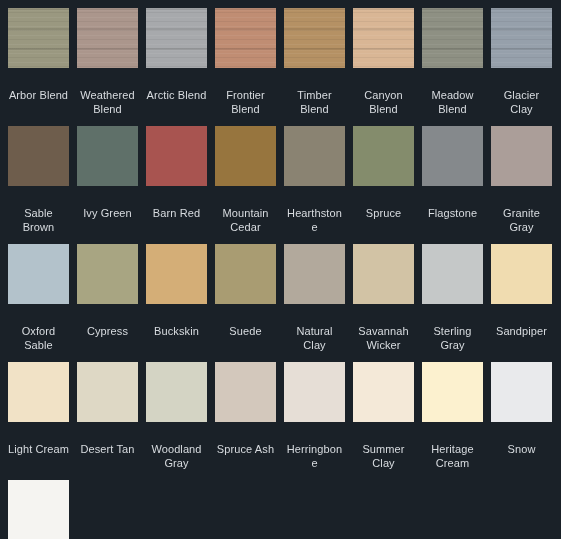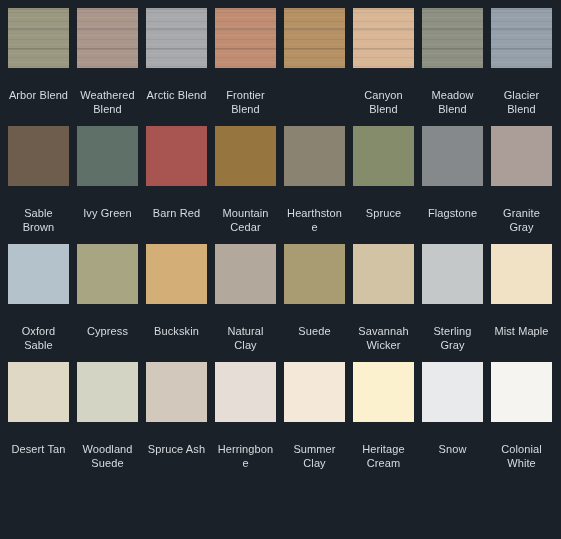--- a/index.html
+++ b/index.html
@@ -78,32 +78,33 @@
     <div class="swatch-cell">
       <div class="swatch-chip textured" style="background-color: rgb(167, 169, 172);"></div>
       <div class="swatch-label">Arctic Blend</div>
     </div>
     <div class="swatch-cell">
       <div class="swatch-chip textured" style="background-color: rgb(192, 141, 115);"></div>
       <div class="swatch-label">Frontier Blend</div>
     </div>
     <div class="swatch-cell">
       <div class="swatch-chip textured" style="background-color: rgb(181, 145, 100);"></div>
+      <div class="swatch-label">Timber Blend</div>
     </div>
     <div class="swatch-cell">
       <div class="swatch-chip textured" style="background-color: rgb(217, 182, 149);"></div>
       <div class="swatch-label">Canyon Blend</div>
     </div>
     <div class="swatch-cell">
       <div class="swatch-chip textured" style="background-color: rgb(142, 144, 131);"></div>
       <div class="swatch-label">Meadow Blend</div>
     </div>
     <div class="swatch-cell">
       <div class="swatch-chip textured" style="background-color: rgb(150, 160, 171);"></div>
-      <div class="swatch-label">Glacier Blend</div>
+      <div class="swatch-label">Glacier Clay</div>
     </div>
     <div class="swatch-cell">
       <div class="swatch-chip" style="background-color: rgb(110, 93, 76);"></div>
       <div class="swatch-label">Sable Brown</div>
     </div>
     <div class="swatch-cell">
       <div class="swatch-chip" style="background-color: rgb(95, 112, 105);"></div>
       <div class="swatch-label">Ivy Green</div>
     </div>
     <div class="swatch-cell">
@@ -136,46 +137,50 @@
     </div>
     <div class="swatch-cell">
       <div class="swatch-chip" style="background-color: rgb(168, 165, 130);"></div>
       <div class="swatch-label">Cypress</div>
     </div>
     <div class="swatch-cell">
       <div class="swatch-chip" style="background-color: rgb(212, 174, 119);"></div>
       <div class="swatch-label">Buckskin</div>
     </div>
     <div class="swatch-cell">
+      <div class="swatch-chip" style="background-color: rgb(169, 156, 114);"></div>
+      <div class="swatch-label">Suede</div>
+    </div>
+    <div class="swatch-cell">
       <div class="swatch-chip" style="background-color: rgb(178, 169, 156);"></div>
       <div class="swatch-label">Natural Clay</div>
     </div>
     <div class="swatch-cell">
-      <div class="swatch-chip" style="background-color: rgb(169, 156, 114);"></div>
-      <div class="swatch-label">Suede</div>
-    </div>
-    <div class="swatch-cell">
       <div class="swatch-chip" style="background-color: rgb(210, 195, 165);"></div>
       <div class="swatch-label">Savannah Wicker</div>
     </div>
     <div class="swatch-cell">
       <div class="swatch-chip" style="background-color: rgb(197, 200, 200);"></div>
       <div class="swatch-label">Sterling Gray</div>
     </div>
     <div class="swatch-cell">
+      <div class="swatch-chip" style="background-color: rgb(240, 220, 176);"></div>
+      <div class="swatch-label">Sandpiper</div>
+    </div>
+    <div class="swatch-cell">
       <div class="swatch-chip" style="background-color: rgb(241, 226, 198);"></div>
-      <div class="swatch-label">Mist Maple</div>
+      <div class="swatch-label">Light Cream</div>
     </div>
     <div class="swatch-cell">
       <div class="swatch-chip" style="background-color: rgb(222, 216, 197);"></div>
       <div class="swatch-label">Desert Tan</div>
     </div>
     <div class="swatch-cell">
       <div class="swatch-chip" style="background-color: rgb(212, 212, 196);"></div>
-      <div class="swatch-label">Woodland Suede</div>
+      <div class="swatch-label">Woodland Gray</div>
     </div>
     <div class="swatch-cell">
       <div class="swatch-chip" style="background-color: rgb(211, 200, 188);"></div>
       <div class="swatch-label">Spruce Ash</div>
     </div>
     <div class="swatch-cell">
       <div class="swatch-chip" style="background-color: rgb(230, 222, 214);"></div>
       <div class="swatch-label">Herringbone</div>
     </div>
     <div class="swatch-cell">

